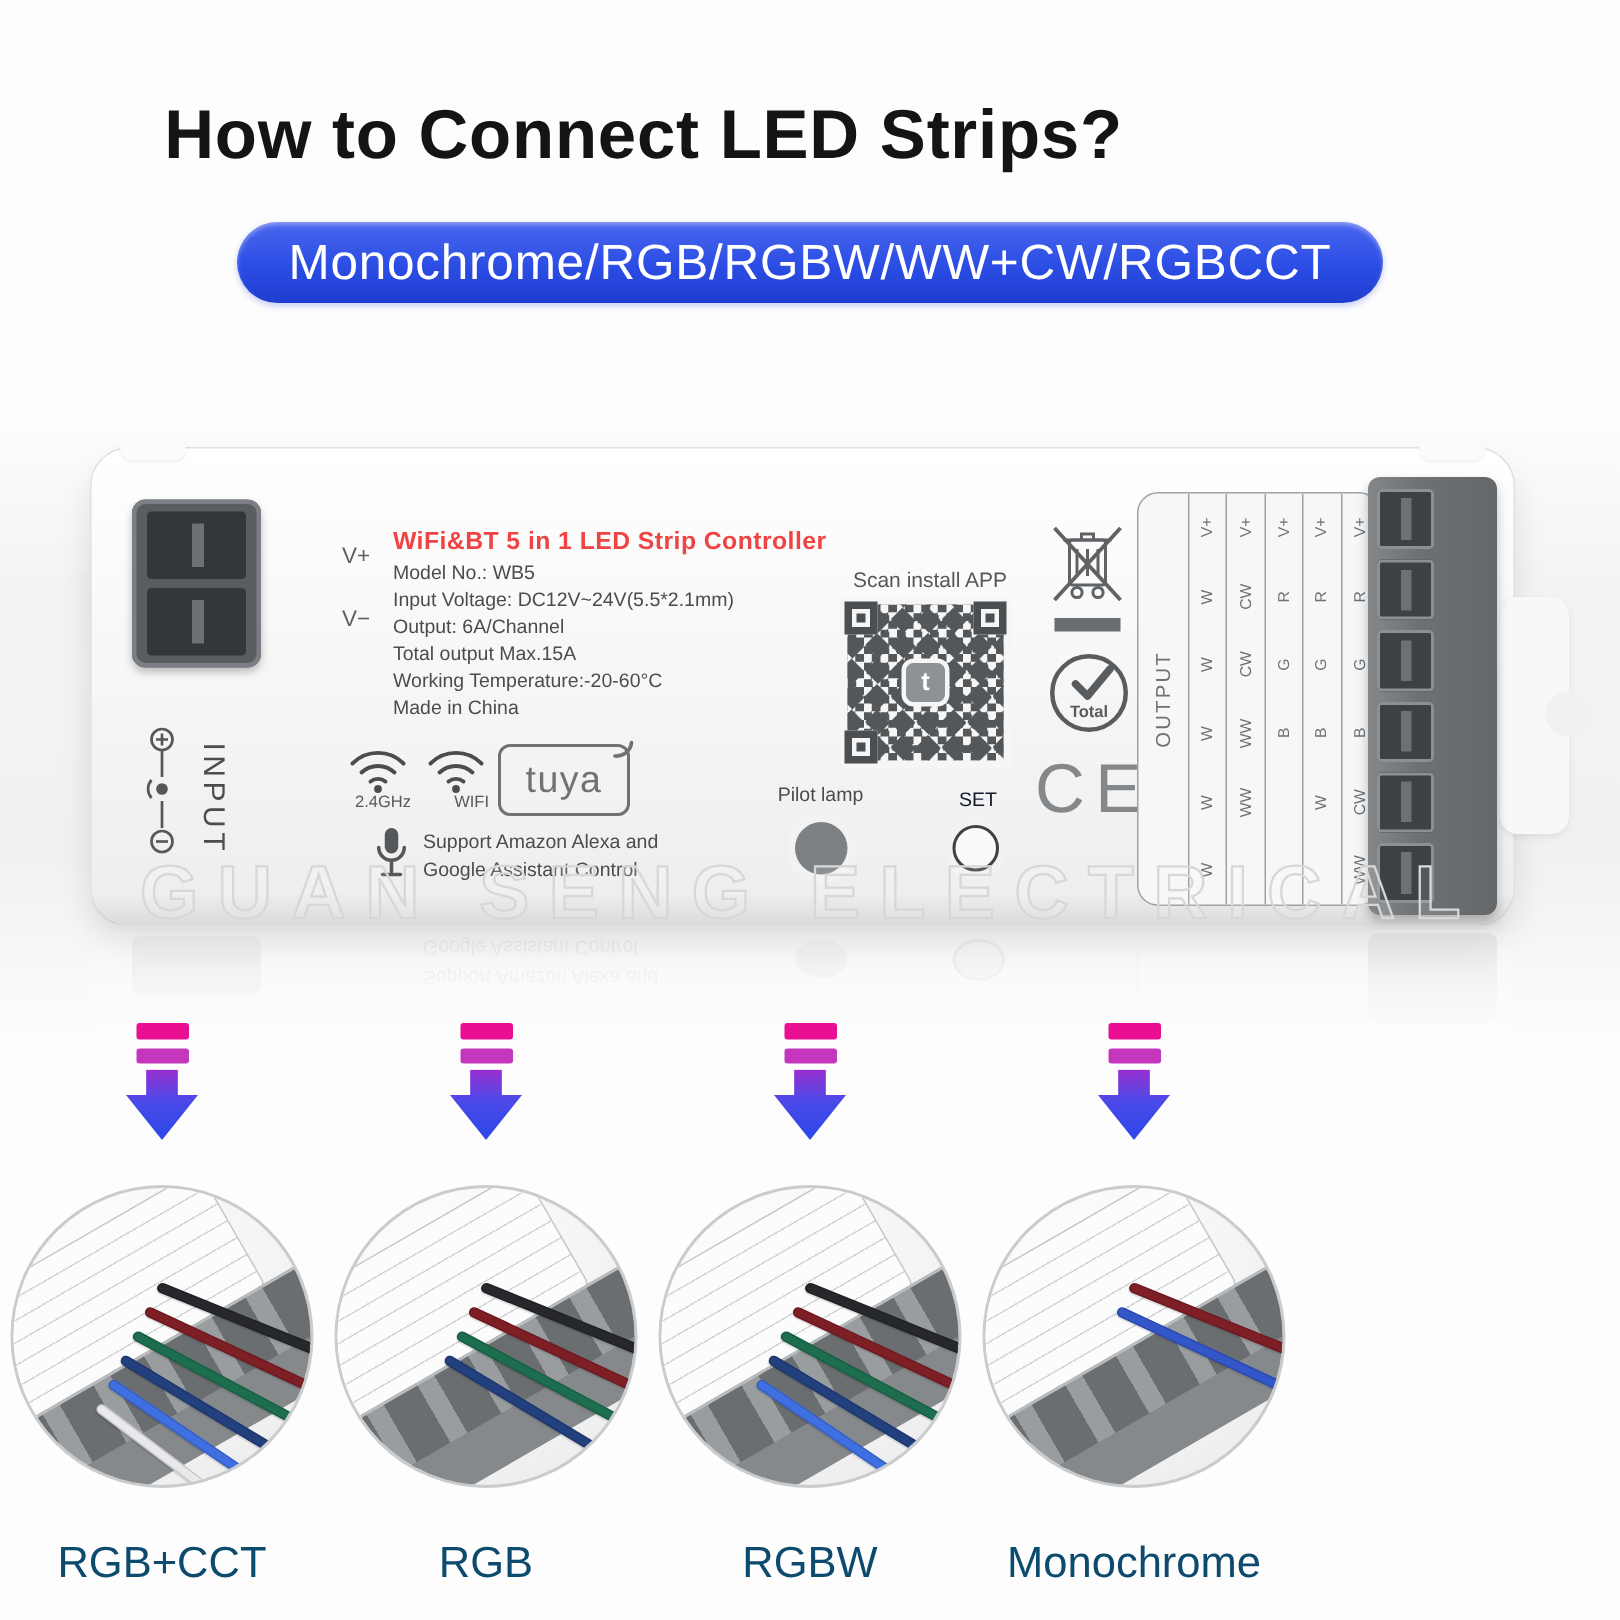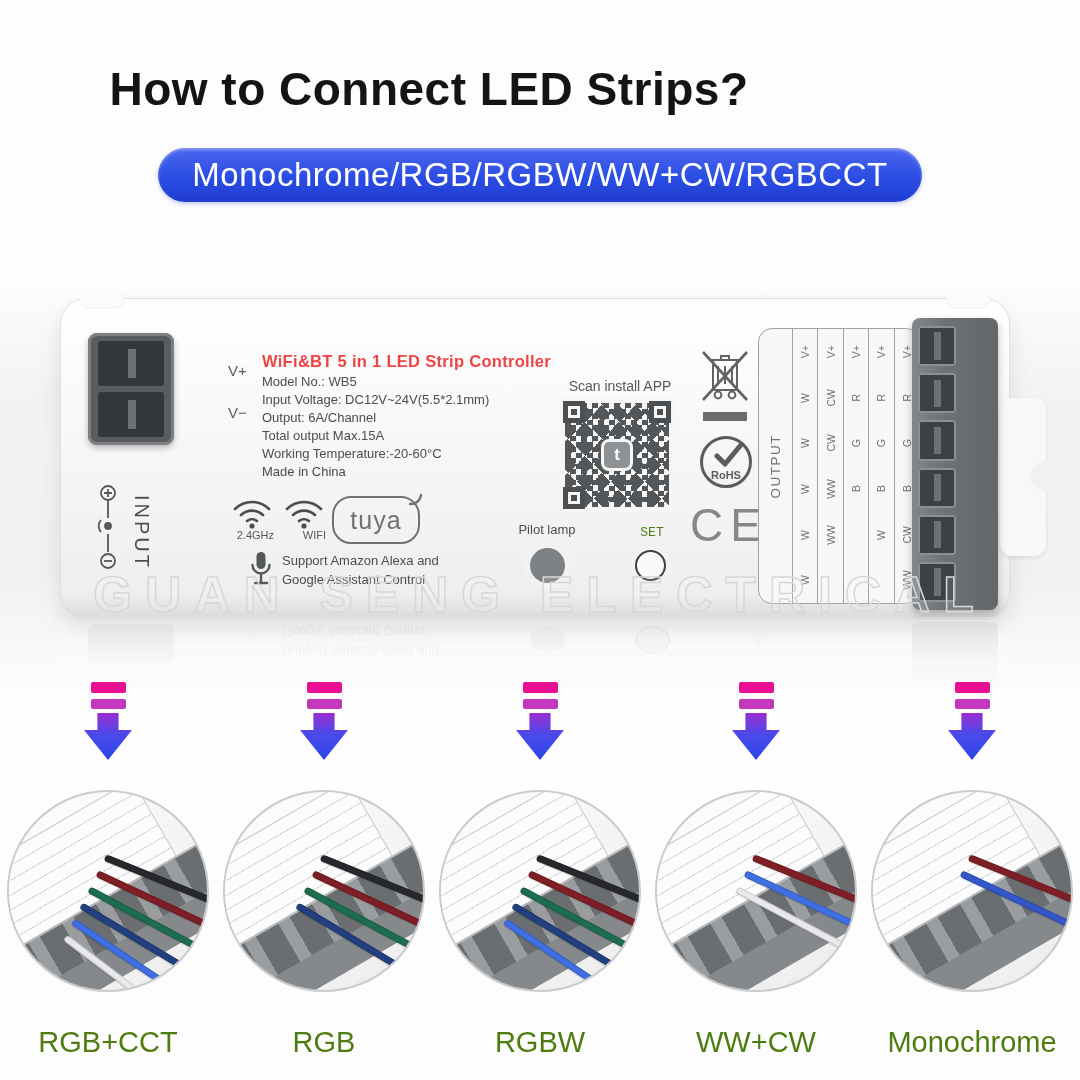--- a/index.html
+++ b/index.html
@@ -45,21 +45,21 @@
   .in-group{position:absolute;left:96px;top:484px;height:96px;display:flex;gap:10px;align-items:center;}
   .in-word{writing-mode:vertical-rl;font-size:20px;letter-spacing:3px;color:#4a4d50;font-weight:500;}
 
   
   .info{position:absolute;left:262px;top:352px;color:#4a4d50;}
   .info .t{font-size:16.5px;font-weight:bold;color:#ef4444;letter-spacing:.3px;}
   .info .l{font-size:13px;margin-top:3px;}
 
   
   .wifi-item{position:absolute;text-align:right;color:#55585b;font-size:11px;}
-  .tuya-box{position:absolute;left:332px;top:496px;width:84px;height:44px;border:2.5px solid #6f7275;border-radius:19px;
+  .tuya-box{position:absolute;left:332px;top:496px;width:84px;height:44px;border:2.5px solid #6f7275;border-radius:8px;
             display:flex;align-items:center;justify-content:center;color:#6f7275;}
   .tuya-box span{font-size:25px;font-weight:500;letter-spacing:1px;}
   .tuya-arc{position:absolute;right:-7px;top:-7px;}
 
   .assist{position:absolute;left:282px;top:551px;font-size:13px;color:#4a4d50;line-height:19px;}
   .mic{position:absolute;left:250px;top:551px;}
 
   
   .qr-cap{position:absolute;left:540px;top:378px;width:160px;text-align:center;font-size:14px;color:#55585b;}
   .qr{position:absolute;left:560px;top:398px;width:114px;height:114px;background:#f6f6f6;border-radius:4px;}
@@ -70,21 +70,21 @@
   .qr-f{position:absolute;width:22px;height:22px;border:5px solid #4c4f52;background:#f6f6f6;box-sizing:border-box;}
   .qr-f::after{content:'';position:absolute;left:3px;top:3px;width:6px;height:6px;background:#4c4f52;}
   .qr-badge{position:absolute;left:41px;top:41px;width:32px;height:32px;background:#8f9295;border:3px solid #f6f6f6;
             border-radius:8px;box-sizing:border-box;display:flex;align-items:center;justify-content:center;
             color:#fff;font-size:17px;font-weight:bold;}
 
   
   .pl-lab{position:absolute;left:487px;top:522px;width:120px;text-align:center;font-size:13px;color:#4a4d50;}
   .pl-dot{position:absolute;left:530px;top:548px;width:35px;height:35px;border-radius:50%;background:#7e8184;
           box-shadow:0 0 0 6px #f2f2f3;}
-  .set-lab{position:absolute;left:612px;top:525px;width:80px;text-align:center;font-size:13px;color:#4d7c0f;font-family:Liberation Mono, monospace;}
+  .set-lab{position:absolute;left:612px;top:525px;width:80px;text-align:center;font-size:13px;color:#0f172a;}
   .set-btn{position:absolute;left:635px;top:550px;width:31px;height:31px;border-radius:50%;background:#fafafa;
            border:2.5px solid #3f4245;box-sizing:border-box;box-shadow:0 0 0 5px #f2f2f3;}
 
   
   .weee{position:absolute;left:699px;top:348px;width:52px;height:58px;}
   .weee-bar{position:absolute;left:703px;top:412px;width:44px;height:9px;background:#6a6d70;}
   .rohs{position:absolute;left:700px;top:436px;width:52px;height:52px;border:3.5px solid #595c5f;border-radius:50%;
         box-sizing:border-box;text-align:center;color:#595c5f;}
   .rohs .chk{position:absolute;left:10px;top:4px;}
   .rohs .rt{position:absolute;left:0;right:0;bottom:4px;font-size:11px;font-weight:bold;}
@@ -139,21 +139,21 @@
          box-shadow:inset 0 2px 0 #b9bcbe;}
   .tbase{position:absolute;left:40px;top:158px;width:250px;height:32px;background:#86898c;border-radius:4px;}
   .wire{position:absolute;height:7px;border-radius:4px;transform-origin:left center;
         box-shadow:inset 0 0 0 1px rgba(0,0,0,.15), 0 1px 1px rgba(0,0,0,.15);}
   .w0{left:96px;top:62px;width:150px;transform:rotate(22deg);}
   .w1{left:88px;top:78px;width:148px;transform:rotate(25deg);}
   .w2{left:80px;top:94px;width:146px;transform:rotate(28deg);}
   .w3{left:72px;top:110px;width:142px;transform:rotate(31deg);}
   .w4{left:64px;top:126px;width:138px;transform:rotate(34deg);}
   .w5{left:56px;top:142px;width:134px;transform:rotate(37deg);}
-  .mode-label{margin-top:34px;font-size:29px;color:#4d7c0f;font-weight:500;}
+  .mode-label{margin-top:34px;font-size:29px;color:#0c4a6e;font-weight:500;}
 
   svg{display:block;}
 </style>
 </head>
 <body>
 
 <div class="canvas">
 
   <div class="title">How to Connect LED Strips?</div>
 
@@ -267,21 +267,21 @@
           <circle cx="33" cy="47" r="3.4"></circle>
         <path d="M4 4l44 48M48 4L4 52" stroke-width="2.6"></path>
       </g>
     </svg>
   </div>
   <div class="weee-bar"></div>
   <div class="rohs">
     <svg class="chk" width="30" height="26" viewBox="0 0 30 26">
       <path d="M4 13l8 8L27 3" stroke="#595c5f" stroke-width="5" fill="none" stroke-linecap="round" stroke-linejoin="round"></path>
     </svg>
-    <div class="rt">RoHS</div>
+    <div class="rt">Total</div>
   </div>
   <div class="ce">CE</div>
 
   <div class="otable">
     <div class="oth">
         <span>OUTPUT</span>
       </div>
     <div class="otc">
       <div class="otcell">
           <span>V+</span>
@@ -466,53 +466,34 @@
         </div>
         <div class="wire w0" style="background: rgb(38, 40, 44);"></div>
         <div class="wire w1" style="background: rgb(126, 31, 38);"></div>
         <div class="wire w2" style="background: rgb(29, 110, 78);"></div>
         <div class="wire w3" style="background: rgb(35, 64, 126);"></div>
         <div class="wire w4" style="background: rgb(63, 111, 224);"></div>
       </div>
       <div class="mode-label">RGBW</div>
     </div>
 
+
     <div class="mode-col">
       <div class="arrow">
         <div class="dash1"></div>
         <div class="dash2"></div>
         <div class="ahead"></div>
       </div>
       <div class="pcircle">
         <div class="frag">
           <div class="panel"></div>
 
           <div class="tblock"></div>
           <div class="tbase"></div>
         </div>
         <div class="wire w0" style="background: rgb(126, 31, 38);"></div>
-        <div class="wire w1" style="background: rgb(63, 111, 224);"></div>
-        <div class="wire w2" style="background: rgb(233, 233, 236);"></div>
-      </div>
-      <div class="mode-label">WW+CW</div>
-    </div>
-
-    <div class="mode-col">
-      <div class="arrow">
-        <div class="dash1"></div>
-        <div class="dash2"></div>
-        <div class="ahead"></div>
-      </div>
-      <div class="pcircle">
-        <div class="frag">
-          <div class="panel"></div>
-
-          <div class="tblock"></div>
-          <div class="tbase"></div>
-        </div>
-        <div class="wire w0" style="background: rgb(126, 31, 38);"></div>
         <div class="wire w1" style="background: rgb(51, 86, 201);"></div>
       </div>
       <div class="mode-label">Monochrome</div>
     </div>
 
   </div>
 </div>
 
 </body></html>

